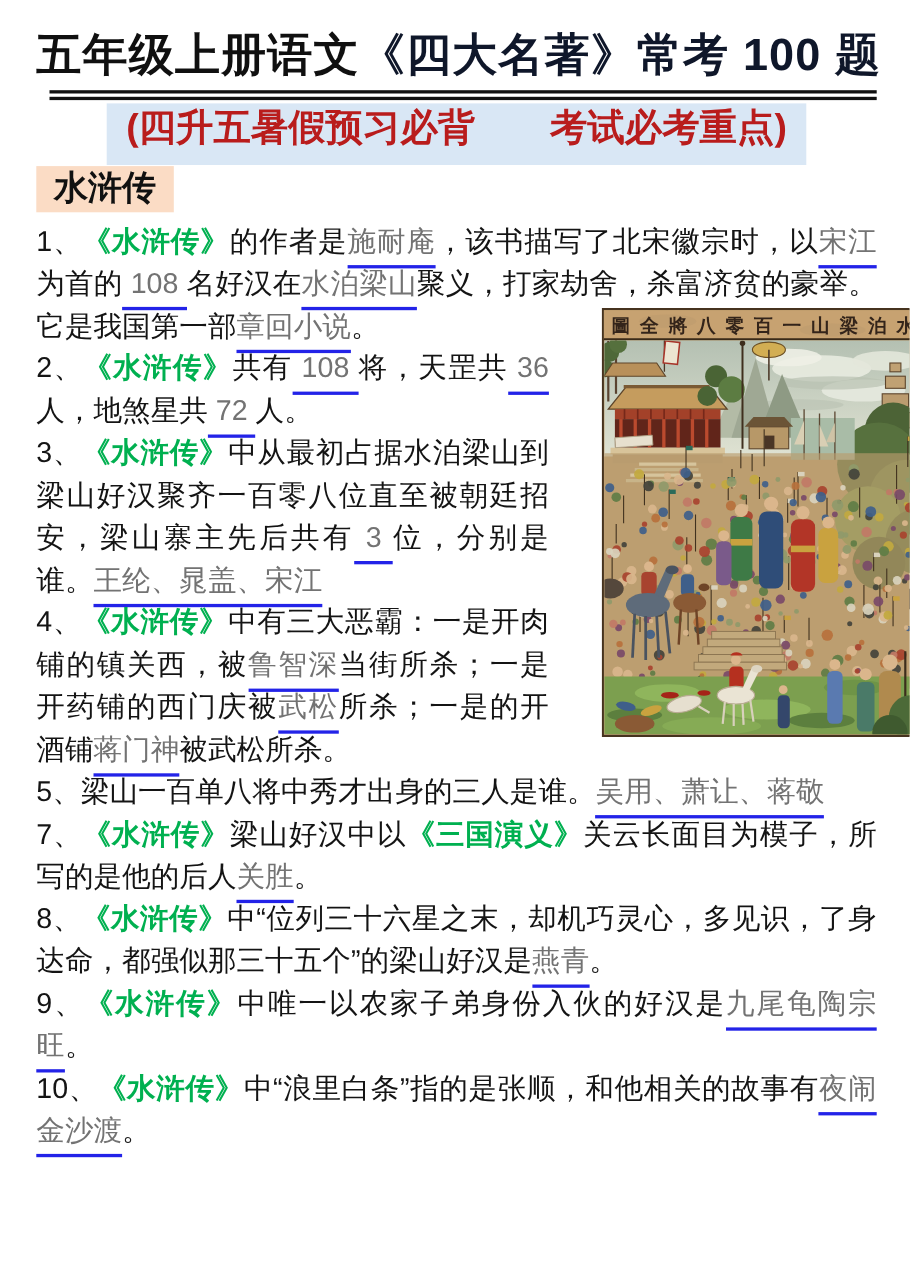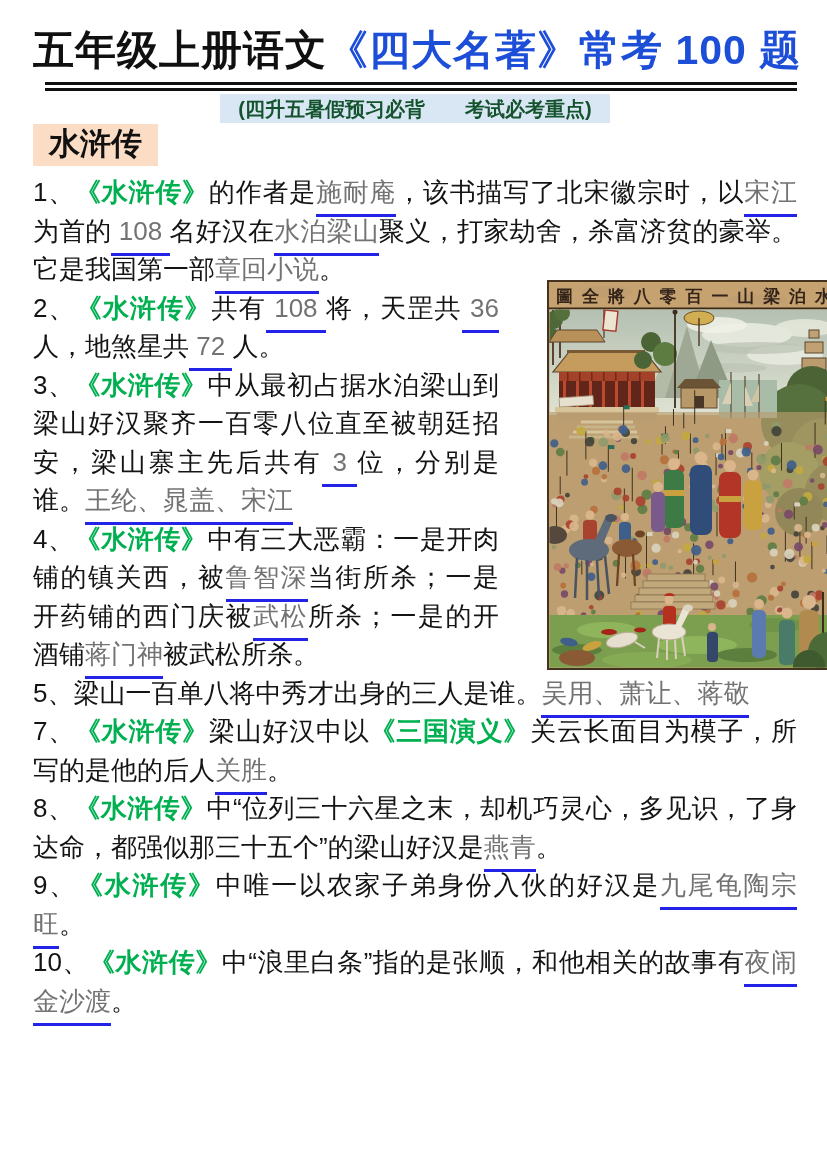--- a/index.html
+++ b/index.html
@@ -12,34 +12,34 @@
     font-family:"Liberation Sans","DejaVu Sans",sans-serif;
     color:#141414;
   }
   .content{position:relative;padding:26px 30px 0 33px;}
   .title{
     text-align:center;
     font-size:41px;font-weight:700;
     line-height:1.2;letter-spacing:1px;
     color:#101010;white-space:nowrap;
   }
-  .title .red{color:#1d4ed8;}
+  .title .red{color:#0f172a;}
   .rule{
     margin:7px 0 0 12px;
     height:3px;
     border-top:3px solid #101010;
     border-bottom:3px solid #101010;
   }
   .subtitle-row{text-align:center;margin-top:3px;}
   .subtitle-highlight{
     display:inline-block;
     background:#d9e7f5;
-    color:#14532d;
-    font-size:20px;font-weight:700;
-    padding:4px 18px 3px 18px;
+    color:#b91c1c;
+    font-size:34px;font-weight:700;
+    padding:4px 18px 14px 18px;
     line-height:1.1;
   }
   .section-row{text-align:left;margin-top:1px;}
   .section-highlight{
     display:inline-block;
     background:#fbdcc5;
     color:#111111;
     font-size:31px;font-weight:700;
     padding:3px 16px 5px 16px;
     line-height:1.1;

